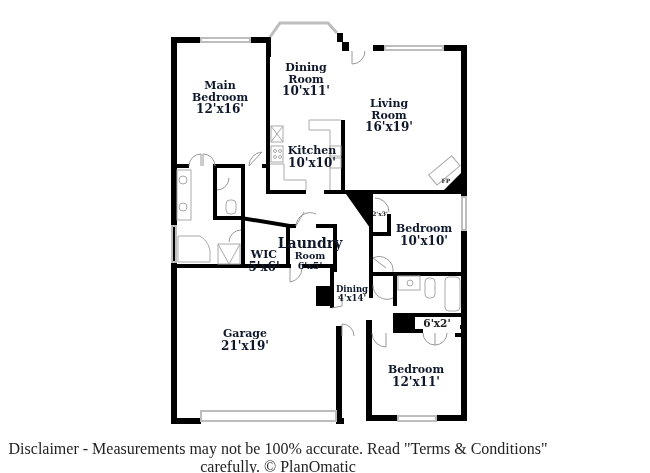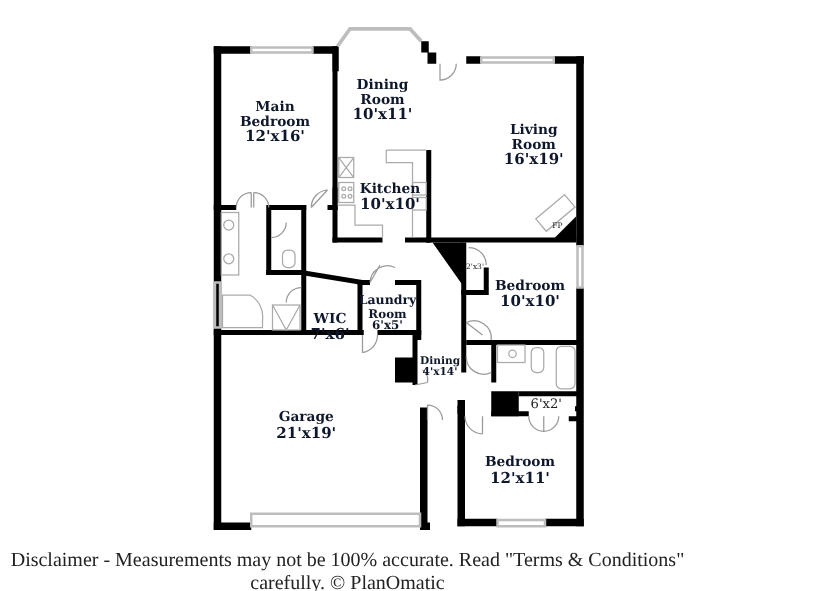--- a/index.html
+++ b/index.html
@@ -1,21 +1,21 @@
 <!DOCTYPE html>
 <html><head>
 <meta charset="utf-8">
 <style>
   html, body { margin: 0; padding: 0; background: #ffffff; }
   body { width: 650px; height: 473px; position: relative; overflow: hidden; font-family: "DejaVu Serif", "Liberation Serif", serif; }
   #plan { position: absolute; left: 0; top: 0; width: 650px; height: 473px; }
   .room-label { position: absolute; text-align: center; font-family: "DejaVu Serif", "Liberation Serif", serif; font-weight: bold; color: #0f172a; line-height: 1.05; transform: translateX(-50%); white-space: nowrap; }
   .room-label .name { display: block; font-size: 11px; }
   .room-label .dim { display: block; font-size: 12px; }
-  .small-label { position: absolute; font-family: "DejaVu Serif", "Liberation Serif", serif; color: #222; font-weight: normal; white-space: nowrap; transform: translateX(-50%); }
+  .small-label { position: absolute; font-family: "DejaVu Serif", "Liberation Serif", serif; color: #222; font-weight: bold; white-space: nowrap; transform: translateX(-50%); }
   .disclaimer { position: absolute; left: 0; width: 556px; top: 440px; text-align: center; font-family: "Liberation Serif", "DejaVu Serif", serif; font-size: 16px; color: #222; }
 </style>
 </head>
 <body>
 
 <svg id="plan" viewBox="0 0 650 473" xmlns="http://www.w3.org/2000/svg">
   <g fill="#000">
 
     <rect x="171" y="37" width="30" height="6"></rect>
     <rect x="250" y="37" width="20" height="6"></rect>
@@ -166,43 +166,43 @@
   <span class="name">Bedroom</span>
   <span class="dim">12'x16'</span>
 </div>
 
 <div class="room-label" style="left:306px; top:62px;">
   <span class="name">Dining</span>
   <span class="name">Room</span>
   <span class="dim">10'x11'</span>
 </div>
 
-<div class="room-label" style="left:427px; top:98px;">
+<div class="room-label" style="left:389px; top:98px;">
   <span class="name">Living</span>
   <span class="name">Room</span>
   <span class="dim">16'x19'</span>
 </div>
 
 <div class="room-label" style="left:306px; top:145px;padding-left:12px;">
   <span class="name">Kitchen</span>
   <span class="dim">10'x10'</span>
 </div>
 
 <div class="room-label" style="left:424px; top:223px;">
   <span class="name">Bedroom</span>
   <span class="dim">10'x10'</span>
 </div>
 
 <div class="room-label" style="left:264px; top:249px;">
   <span class="name">WIC</span>
-  <span class="dim">7'x6'</span>
+  <span class="dim">5'x6'</span>
 </div>
 
 <div class="room-label" style="left:310px; top:236px; font-size:9px;">
-  <span class="name" style="font-size:10px;">Laundry</span>
+  <span class="name" style="font-size:14px;">Laundry</span>
   <span class="name" style="font-size:9.5px;">Room</span>
   <span class="dim" style="font-size:9.5px;">6'x5'</span>
 </div>
 
 <div class="room-label" style="left:352px; top:285px;">
   <span class="name" style="font-size:8.5px;">Dining</span>
   <span class="dim" style="font-size:8.5px;">4'x14'</span>
 </div>
 
 <div class="room-label" style="left:245px; top:328px;">

